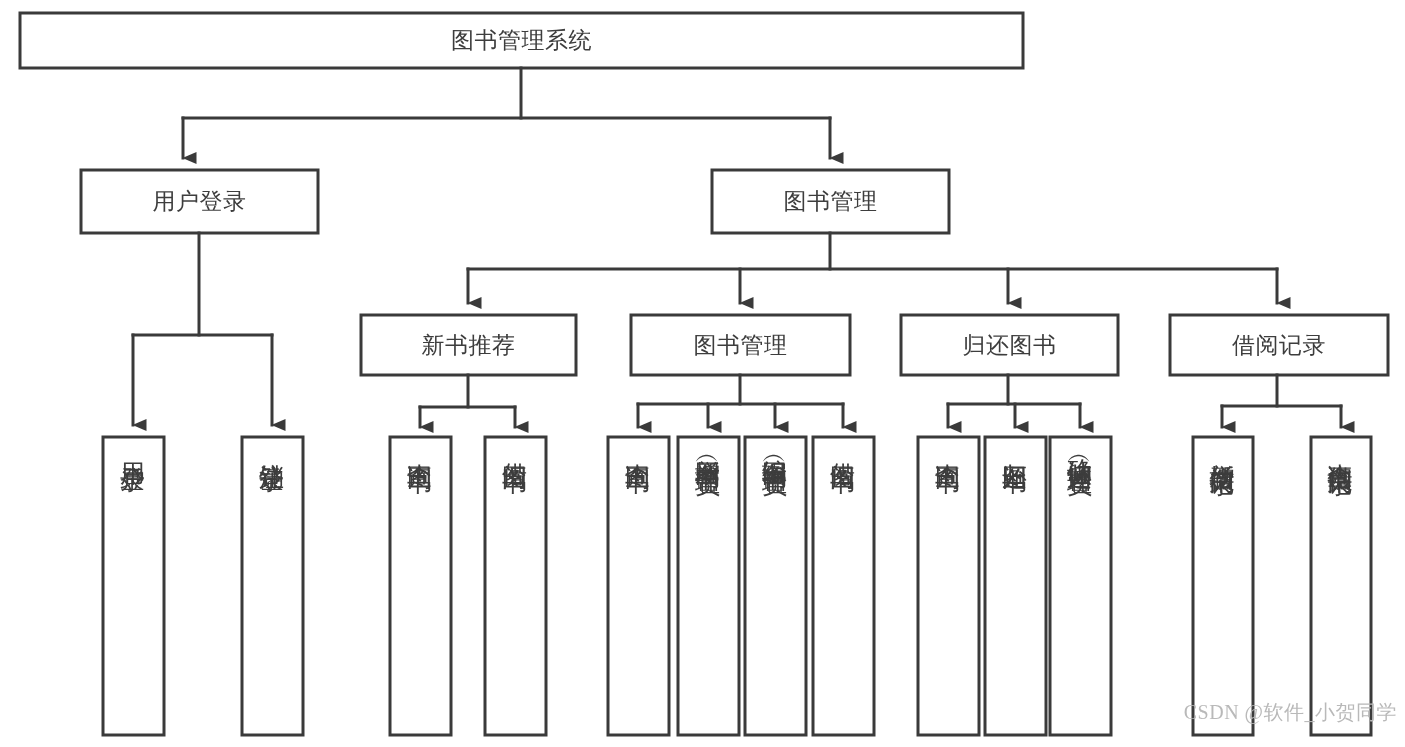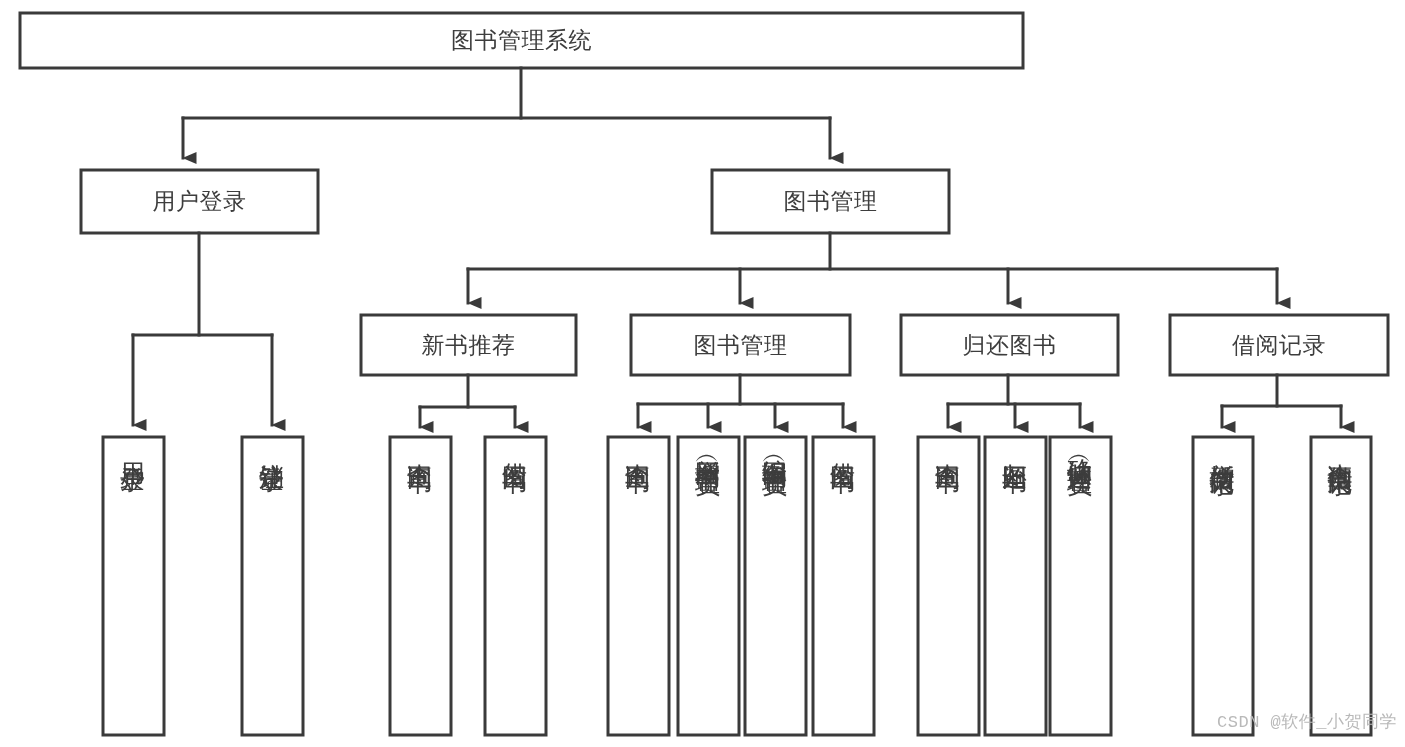--- a/index.html
+++ b/index.html
@@ -62,25 +62,25 @@
     text-orientation: upright;
     font-size: 25px;
     letter-spacing: 2px;
     justify-content: flex-start;
     align-items: center;
     padding-top: 6px;
   }
   .watermark {
     position: absolute;
     right: 8px;
-    bottom: 14px;
-    font-size: 17px;
+    bottom: 21px;
+    font-size: 20px;
     color: #b9b9b9;
     letter-spacing: 0.5px;
-    font-family: Liberation Mono, monospace;
+    font-family: Liberation Serif, serif;
     white-space: nowrap;
   }
 </style>
 </head>
 <body>
 
 <div id="diagram-root">
 
   <svg class="diagram-svg" viewBox="0 0 1405 747">
     <defs>

